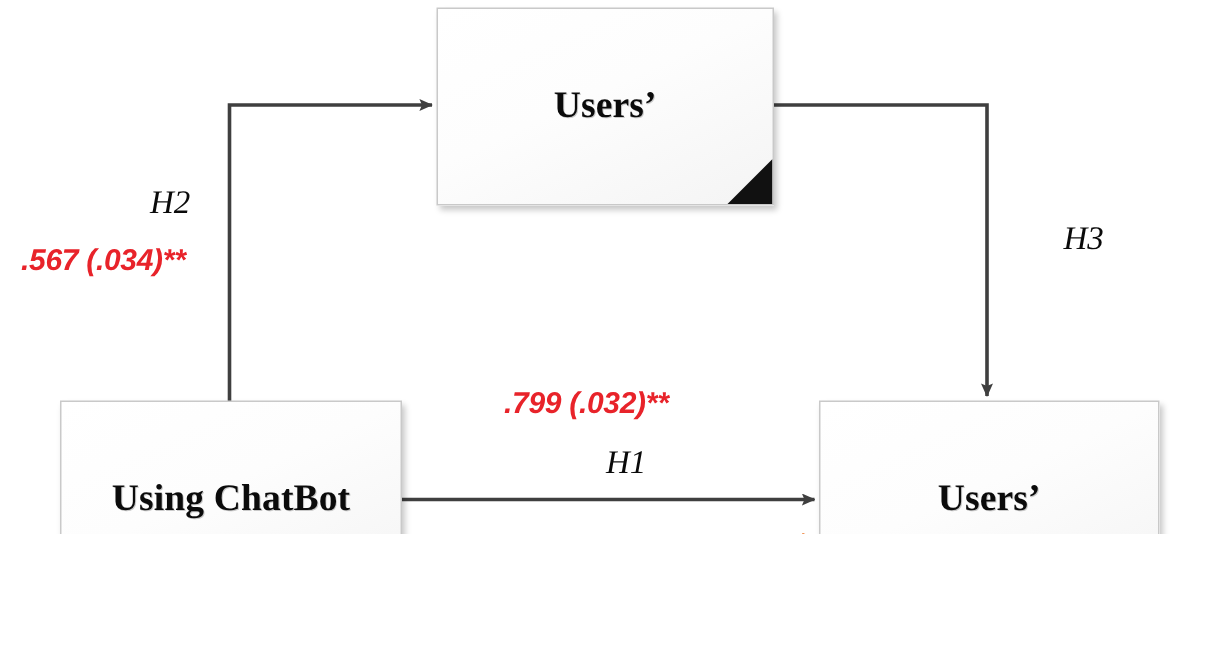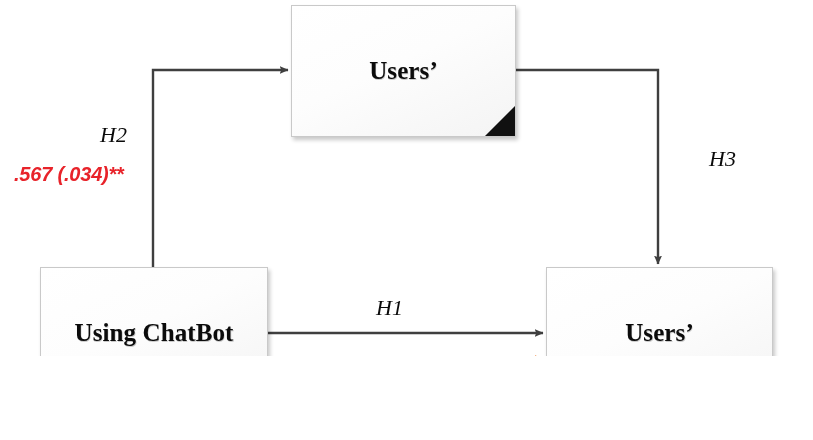--- a/index.html
+++ b/index.html
@@ -97,21 +97,21 @@
     font-family: "Liberation Sans", "DejaVu Sans", sans-serif;
     font-size: 20px;
     font-weight: bold;
     color: #e8232a;
   }
   #label-h2        { left: 100px;  top: 122px; }
   #label-coef-h2   { left: 2px;    top: 163px; margin-left: 12px; }
   #label-h3-top    { left: 709px;  top: 146px; }
   #label-coef-h3t  { left: 684px;  top: 187px; }
   #label-coef-h1   { left: 336px;  top: 258px; }
-  #label-h1        { left: 376px;  top: 295px; }
+  #label-h1        { left: 404px;  top: 295px; }
   #label-h3-bot    { left: 383px;  top: 371px; }
   #label-coef-h3b  { left: 331px;  top: 404px; }
 </style>
 </head>
 <body>
 
 <div id="diagram-root">
 
   <svg class="edge-layer" viewBox="0 0 813 440" xmlns="http://www.w3.org/2000/svg">
     <defs>
@@ -151,19 +151,20 @@
     <div class="corner-fold"></div>
   </div>
 
   <div class="edge-text hyp-serif" id="label-h2">H2</div>
 
   <div class="edge-text coef" id="label-coef-h2">.567 (.034)**</div>
 
   <div class="edge-text hyp-serif" id="label-h3-top">H3</div>
 
 
+  <div class="edge-text coef" id="label-coef-h1">.799 (.032)**</div>
 
   <div class="edge-text hyp-serif" id="label-h1">H1</div>
 
   <div class="edge-text hyp-red" id="label-h3-bot">H3</div>
 
 
 </div>
 
 </body></html>

